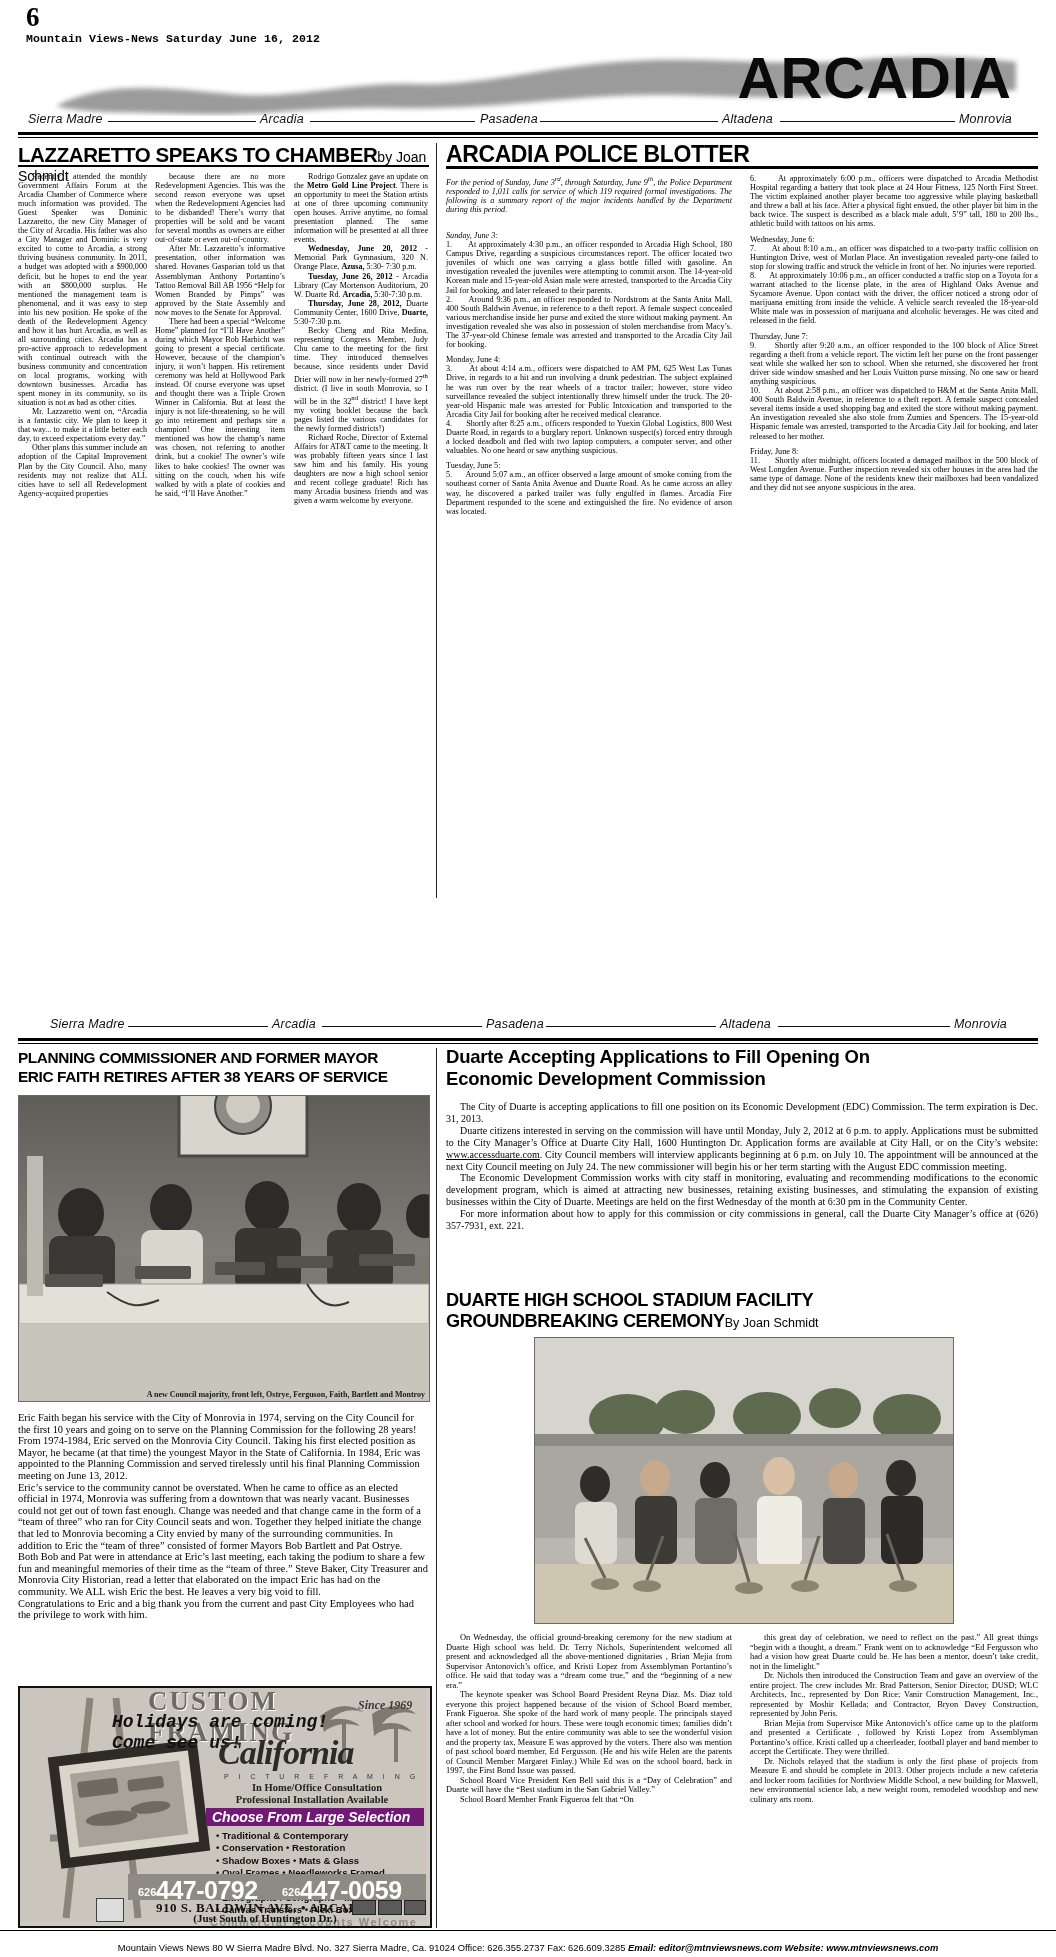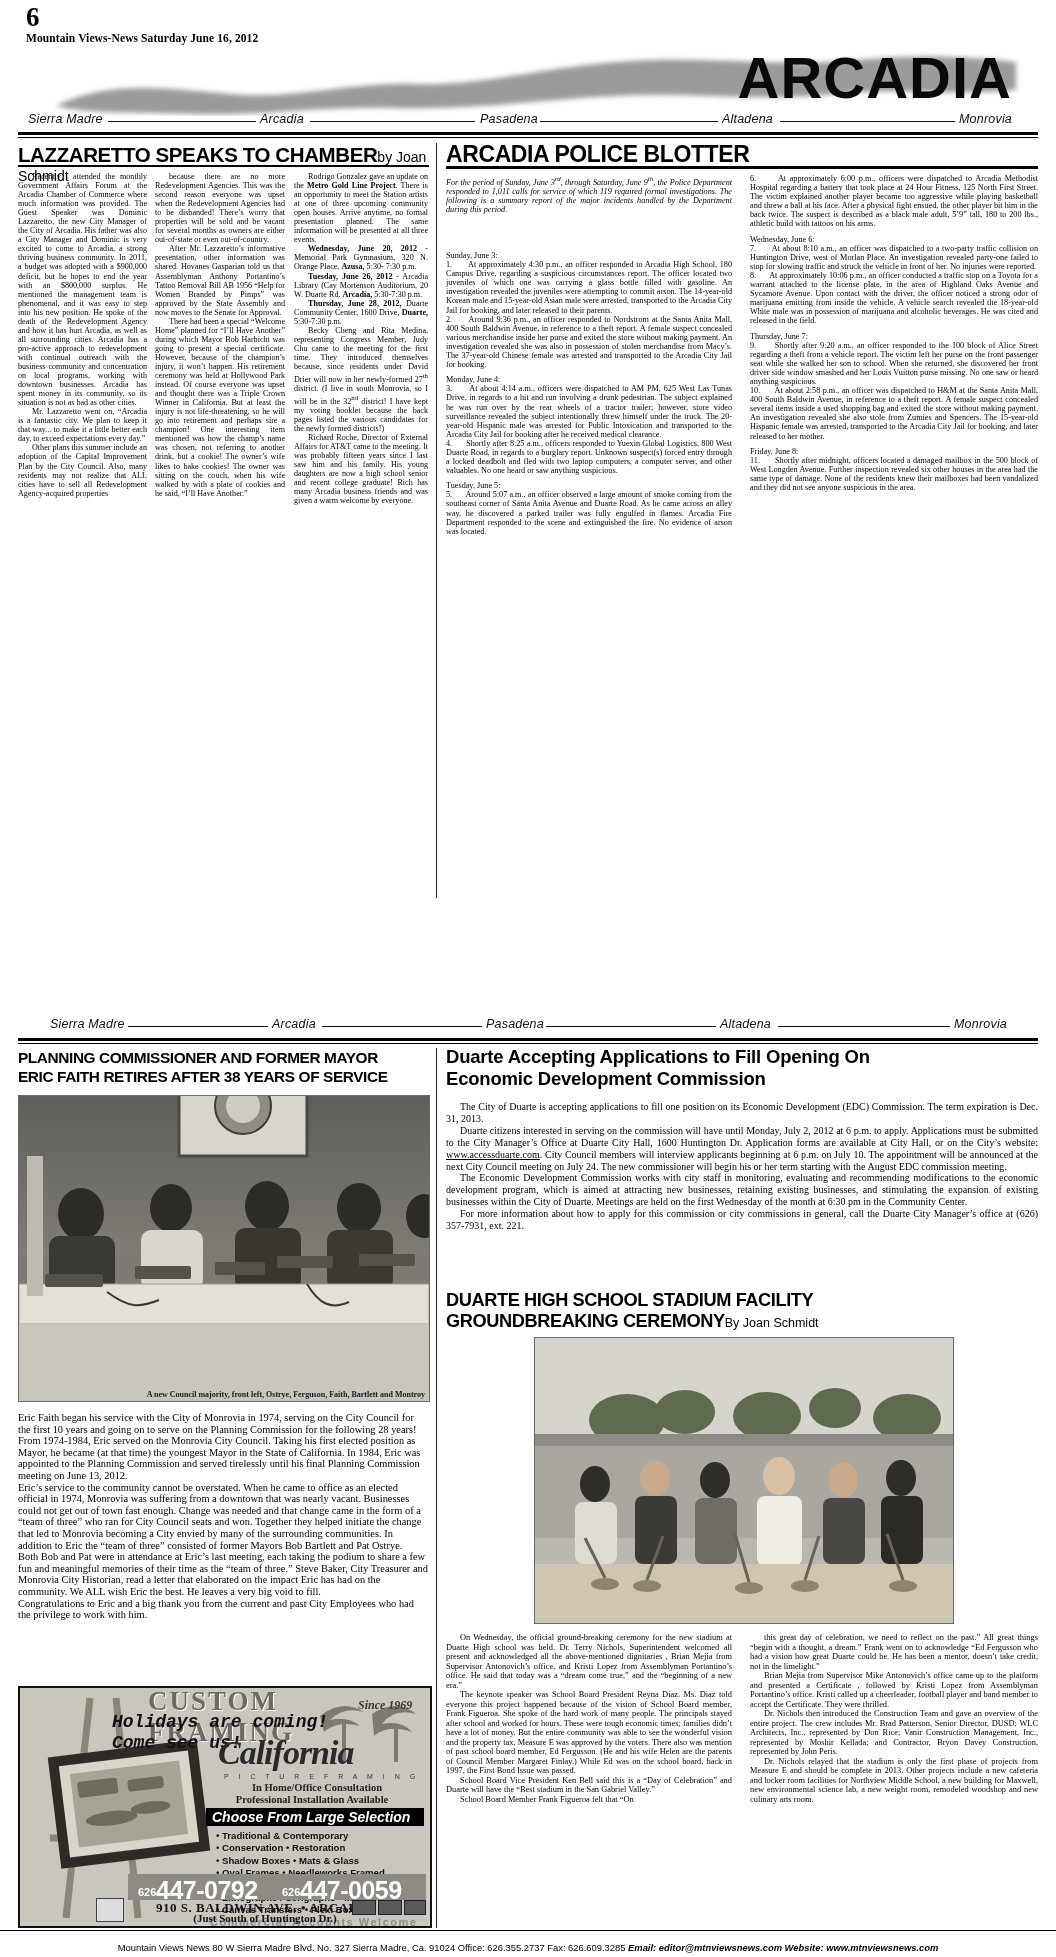--- a/index.html
+++ b/index.html
@@ -1,21 +1,21 @@
 <!DOCTYPE html>
 <html><head>
 <meta charset="utf-8">
 <style>
   html,body{margin:0;padding:0;background:#fff;}
   body{width:1056px;height:1957px;position:relative;font-family:"Liberation Serif",serif;color:#000;overflow:hidden;}
   .page{width:1056px;height:1957px;position:relative;}
 
   
   .folio{position:absolute;left:26px;top:4px;font-family:"Liberation Serif",serif;font-weight:700;font-size:27px;line-height:27px;}
-  .folio-line{position:absolute;left:26px;top:32px;font-family:Liberation Serif, serif;font-weight:700;font-size:11.5px;letter-spacing:.1px;white-space:nowrap;}
+  .folio-line{position:absolute;left:26px;top:32px;font-family:Liberation Mono, monospace;font-weight:700;font-size:11.5px;letter-spacing:.1px;white-space:nowrap;}
 
   .banner{position:absolute;left:16px;top:44px;width:1024px;height:72px;}
   .banner svg{position:absolute;left:0;top:0;}
   .banner-word{position:absolute;right:28px;top:-2px;font-family:"Liberation Sans",sans-serif;font-weight:700;font-size:58px;letter-spacing:1px;line-height:72px;color:#0a0a0a;text-align:right;width:100%;}
   .banner-word.center{text-align:center;right:auto;left:0;}
 
   .citybar{position:absolute;left:28px;width:1000px;height:16px;}
   .citybar .cell{position:absolute;font-family:"Liberation Sans",sans-serif;font-size:12.5px;font-style:italic;color:#111;letter-spacing:.2px;white-space:nowrap;}
   .citybar .rule{position:absolute;top:9px;height:1.4px;background:#111;}
 
@@ -44,21 +44,21 @@
   .photo .cap{position:absolute;right:4px;bottom:2px;font-family:"Liberation Serif",serif;font-size:8px;color:#1a1a1a;font-weight:700;}
 
   
   .ad{position:absolute;border:2px solid #111;background:#cfcac3;overflow:hidden;}
   .adtitle{position:absolute;font-family:"Liberation Serif",serif;font-weight:700;font-size:27px;letter-spacing:2px;color:#6d6a63;text-shadow:1px 1px 0 #fff;margin-left:36px;}
   .adsince{position:absolute;font-family:"Liberation Serif",serif;font-weight:700;font-style:italic;font-size:12px;color:#3a3a3a;}
   .adhol{position:absolute;font-family:Liberation Mono, monospace;font-weight:700;font-style:italic;font-size:18px;color:#111;line-height:21px;}
   .adcal{position:absolute;font-family:"Liberation Serif",serif;font-style:italic;font-weight:700;font-size:34px;color:#2a2a2a;letter-spacing:-1px;}
   .adpic{position:absolute;font-family:"Liberation Sans",sans-serif;font-size:7px;letter-spacing:4px;color:#333;}
   .adline{position:absolute;font-family:"Liberation Serif",serif;font-weight:700;font-size:10.5px;color:#222;line-height:12px;text-align:center;}
-  .adband{position:absolute;background:#000000;color:#fff;font-family:"Liberation Sans",sans-serif;font-style:italic;font-weight:700;font-size:14px;padding:1px 6px;}
+  .adband{position:absolute;background:#701a75;color:#fff;font-family:"Liberation Sans",sans-serif;font-style:italic;font-weight:700;font-size:14px;padding:1px 6px;}
   .adbul{position:absolute;font-family:"Liberation Sans",sans-serif;font-weight:700;font-size:9.6px;line-height:12.4px;color:#111;}
   .adcomm{position:absolute;font-family:"Liberation Sans",sans-serif;font-weight:700;font-size:11px;letter-spacing:1.5px;color:#8e8a84;}
   .adphones{position:absolute;background:#8e8a84;height:26px;}
   .adphone{position:absolute;font-family:"Liberation Sans",sans-serif;font-weight:700;font-size:25px;color:#fff;letter-spacing:-.5px;}
   .adarea{position:absolute;font-family:"Liberation Sans",sans-serif;font-weight:700;font-size:11px;color:#fff;}
   .adaddr{position:absolute;font-family:"Liberation Serif",serif;font-weight:700;font-size:13px;color:#111;letter-spacing:.5px;text-align:center;}
   .adaddr2{position:absolute;font-family:"Liberation Serif",serif;font-weight:700;font-size:11px;color:#111;text-align:center;}
   .adpfa{position:absolute;border:1px solid #444;background:#ddd;}
   .cc{position:absolute;background:#5a5a5a;border:1px solid #222;}
 
@@ -129,21 +129,21 @@
   <div style="position:absolute;left:446px;top:141px;width:592px;">
     <span class="hd-sans" style="font-size:23px;">ARCADIA POLICE BLOTTER</span>
   </div>
   <div class="hrule" style="left:446px;top:166px;width:592px;height:2.6px;"></div>
 
   <div class="col blot ital" style="left:446px;top:174px;width:286px;">
     <p class="noind">For the period of Sunday, June 3<sup>rd</sup>, through Saturday, June 9<sup>th</sup>, the Police Department responded to 1,011 calls for service of which 119 required formal investigations. The following is a summary report of the major incidents handled by the Department during this period.</p>
   </div>
 
   <div class="col blot" id="blot-left" style="left:446px;top:229px;width:286px;">
-      <p class="noind" style="margin-top: 22px;">Sunday, June 3:</p>
+      <p class="noind" style="margin-top: 2px; font-style: italic;">Sunday, June 3:</p>
       <p class="noind"><span>1.</span>&nbsp;&nbsp;&nbsp;&nbsp;&nbsp;&nbsp;At approximately 4:30 p.m., an officer responded to Arcadia High School, 180 Campus Drive, regarding a suspicious circumstances report. The officer located two juveniles of which one was carrying a glass bottle filled with gasoline. An investigation revealed the juveniles were attempting to commit arson. The 14-year-old Korean male and 15-year-old Asian male were arrested, transported to the Arcadia City Jail for booking, and later released to their parents.</p>
       <p class="noind"><span>2.</span>&nbsp;&nbsp;&nbsp;&nbsp;&nbsp;&nbsp;Around 9:36 p.m., an officer responded to Nordstrom at the Santa Anita Mall, 400 South Baldwin Avenue, in reference to a theft report. A female suspect concealed various merchandise inside her purse and exited the store without making payment. An investigation revealed she was also in possession of stolen merchandise from Macy’s. The 37-year-old Chinese female was arrested and transported to the Arcadia City Jail for booking.</p>
       <p class="noind" style="margin-top: 6px;">Monday, June 4:</p>
       <p class="noind"><span>3.</span>&nbsp;&nbsp;&nbsp;&nbsp;&nbsp;&nbsp;At about 4:14 a.m., officers were dispatched to AM PM, 625 West Las Tunas Drive, in regards to a hit and run involving a drunk pedestrian. The subject explained he was run over by the rear wheels of a tractor trailer; however, store video surveillance revealed the subject intentionally threw himself under the truck. The 20-year-old Hispanic male was arrested for Public Intoxication and transported to the Arcadia City Jail for booking after he received medical clearance.</p>
       <p class="noind"><span>4.</span>&nbsp;&nbsp;&nbsp;&nbsp;&nbsp;&nbsp;Shortly after 8:25 a.m., officers responded to Yuexin Global Logistics, 800 West Duarte Road, in regards to a burglary report. Unknown suspect(s) forced entry through a locked deadbolt and fled with two laptop computers, a computer server, and other valuables. No one heard or saw anything suspicious.</p>
       <p class="noind" style="margin-top: 6px;">Tuesday, June 5:</p>
       <p class="noind"><span>5.</span>&nbsp;&nbsp;&nbsp;&nbsp;&nbsp;&nbsp;Around 5:07 a.m., an officer observed a large amount of smoke coming from the southeast corner of Santa Anita Avenue and Duarte Road. As he came across an alley way, he discovered a parked trailer was fully engulfed in flames. Arcadia Fire Department responded to the scene and extinguished the fire. No evidence of arson was located.</p>
     </div>
   <div class="col blot" id="blot-right" style="left:750px;top:174px;width:288px;">
       <p class="noind"><span>6.</span>&nbsp;&nbsp;&nbsp;&nbsp;&nbsp;&nbsp;At approximately 6:00 p.m., officers were dispatched to Arcadia Methodist Hospital regarding a battery that took place at 24 Hour Fitness, 125 North First Street. The victim explained another player became too aggressive while playing basketball and threw a ball at his face. After a physical fight ensued, the other player bit him in the back twice. The suspect is described as a black male adult, 5’9” tall, 180 to 200 lbs., athletic build with tattoos on his arms.</p>
@@ -291,22 +291,22 @@
   </div>
 
   <div class="col tiny2" id="stad-left" style="left:446px;top:1633px;width:286px;">
       <p>On Wednesday, the official ground-breaking ceremony for the new stadium at Duarte High school was held. Dr. Terry Nichols, Superintendent welcomed all present and acknowledged all the above-mentioned dignitaries , Brian Mejia from Supervisor Antonovich’s office, and Kristi Lopez from Assemblyman Portantino’s office. He said that today was a “dream come true,” and the “beginning of a new era.”</p>
       <p>The keynote speaker was School Board President Reyna Diaz. Ms. Diaz told everyone this project happened because of the vision of School Board member, Frank Figueroa. She spoke of the hard work of many people. The principals stayed after school and worked for hours. These were tough economic times; families didn’t have a lot of money. But the entire community was able to see the wonderful vision and the property tax, Measure E was approved by the voters. There also was mention of past school board member, Ed Fergusson. (He and his wife Helen are the parents of Council Member Margaret Finlay.) While Ed was on the school board, back in 1997, the First Bond Issue was passed.</p>
       <p>School Board Vice President Ken Bell said this is a “Day of Celebration” and Duarte will have the “Best stadium in the San Gabriel Valley.”</p>
       <p>School Board Member Frank Figueroa felt that “On</p>
     </div>
   <div class="col tiny2" id="stad-right" style="left:750px;top:1633px;width:288px;">
       <p>this great day of celebration, we need to reflect on the past.”  All great things “begin with a thought, a dream.” Frank went on to acknowledge “Ed Fergusson who had a vision how great Duarte could be. He has been a mentor, doesn’t take credit, not in the limelight.”</p>
+      <p>Dr. Nichols then introduced the Construction Team and gave an overview of the entire project. The crew includes Mr. Brad Patterson, Senior Director, DUSD; WLC Architects, Inc., represented by Don Rice; Vanir Construction Management, Inc., represented by Moshir Kellada; and Contractor, Bryon Davey Construction, represented by John Peris.</p>
       <p>Brian Mejia from Supervisor Mike Antonovich’s office came up to the platform and presented a Certificate , followed by Kristi Lopez from Assemblyman Portantino’s office. Kristi called up a cheerleader, football player and band member to accept the Certificate. They were thrilled.</p>
-      <p>Dr. Nichols then introduced the Construction Team and gave an overview of the entire project. The crew includes Mr. Brad Patterson, Senior Director, DUSD; WLC Architects, Inc., represented by Don Rice; Vanir Construction Management, Inc., represented by Moshir Kellada; and Contractor, Bryon Davey Construction, represented by John Peris.</p>
       <p>Dr. Nichols relayed that the stadium is only the first phase of projects from Measure E and should be complete in 2013. Other projects include a new cafeteria and locker room facilities for Northview Middle School, a new building for Maxwell, new environmental science lab, a new weight room, remodeled woodshop and new culinary arts room.</p>
     </div>
 
   <div class="vrule" style="left:436px;top:1048px;height:880px;"></div>
 
   <div class="ad" style="left:18px;top:1686px;width:410px;height:238px;">
     <svg width="406" height="234" style="position:absolute;left:0;top:0;">
       <rect width="406" height="234" fill="#cbc6bd"></rect>
       <g stroke="#8b8478" stroke-width="7" fill="none">
         <path d="M70 10 L46 230"></path>

